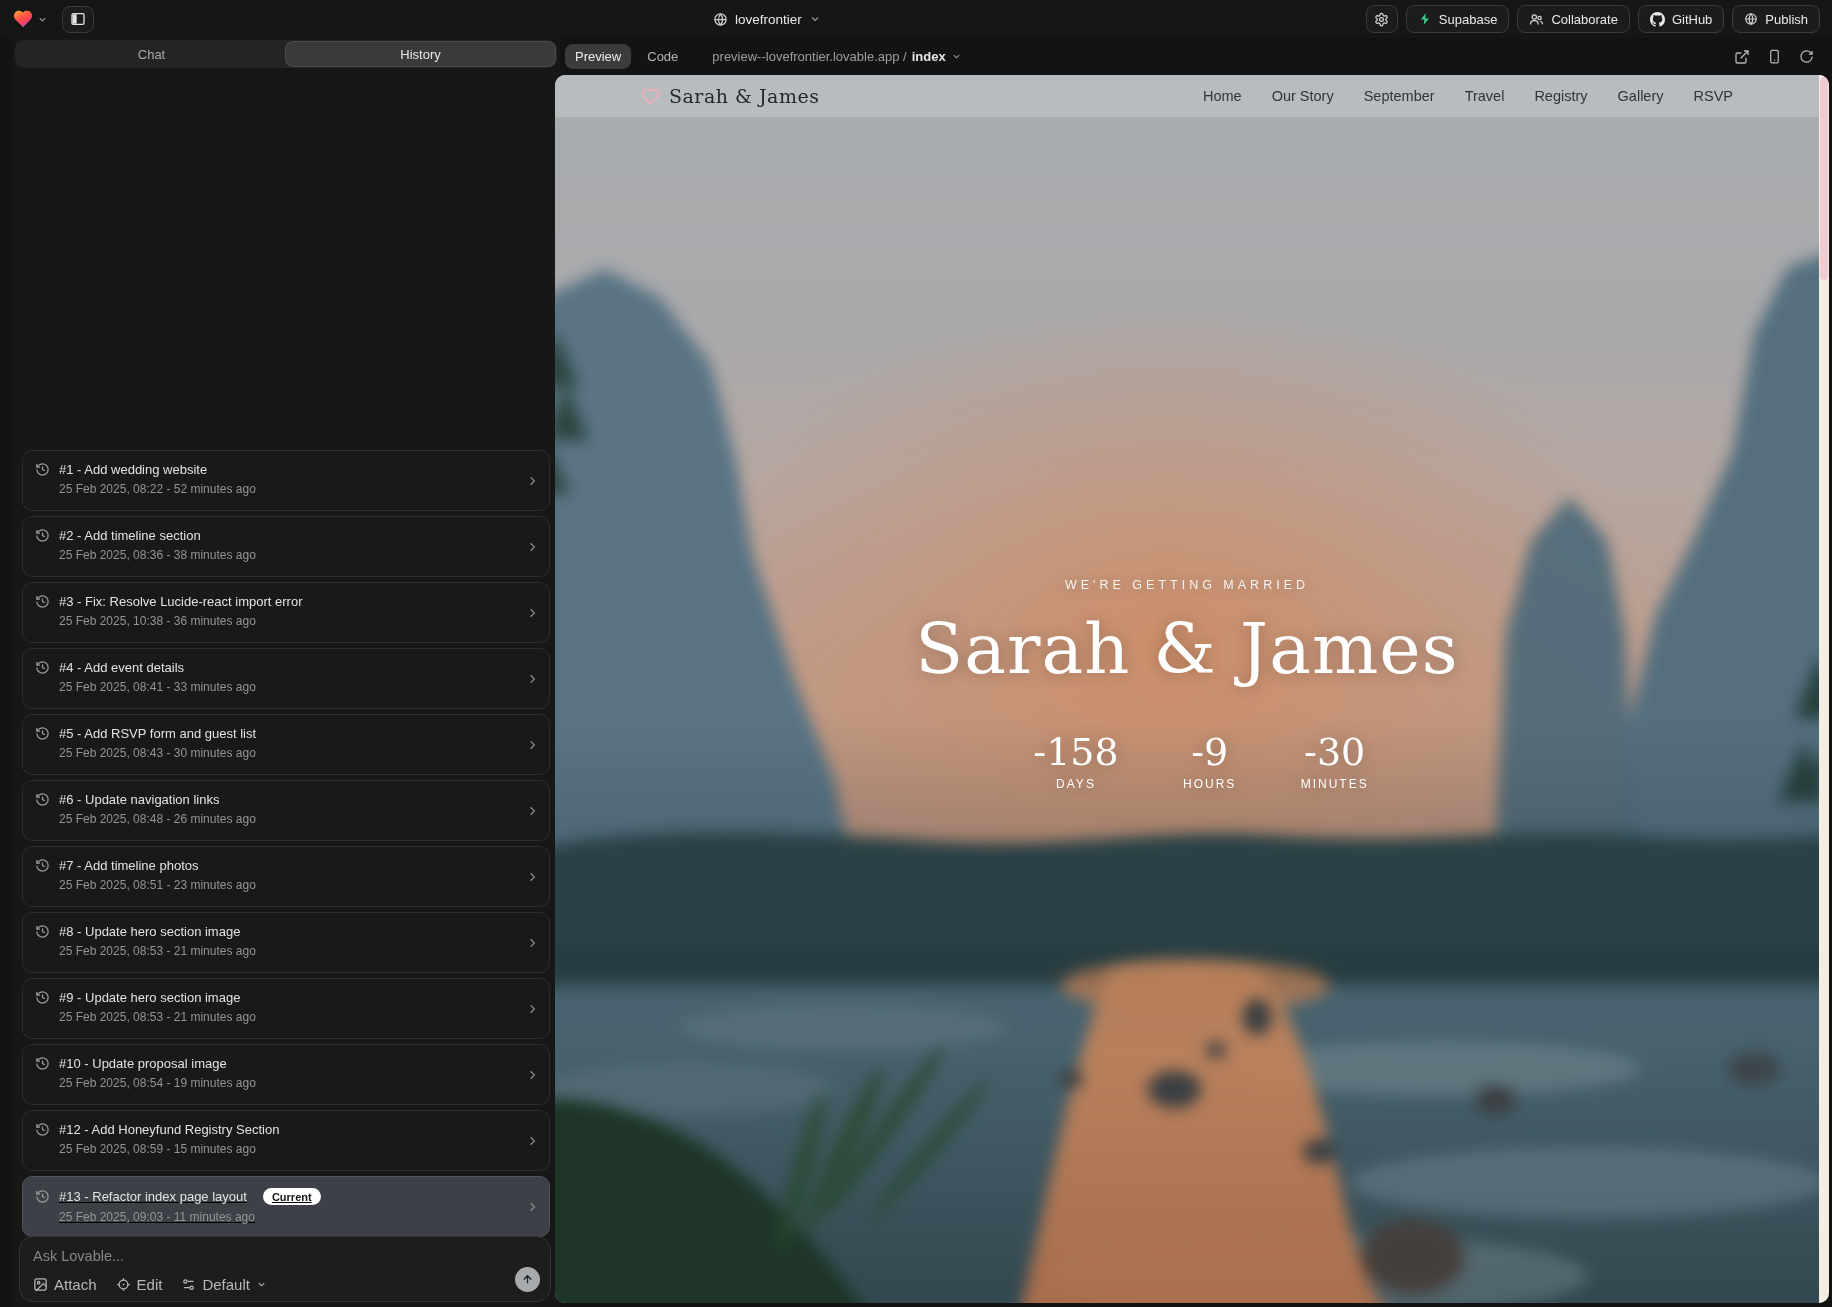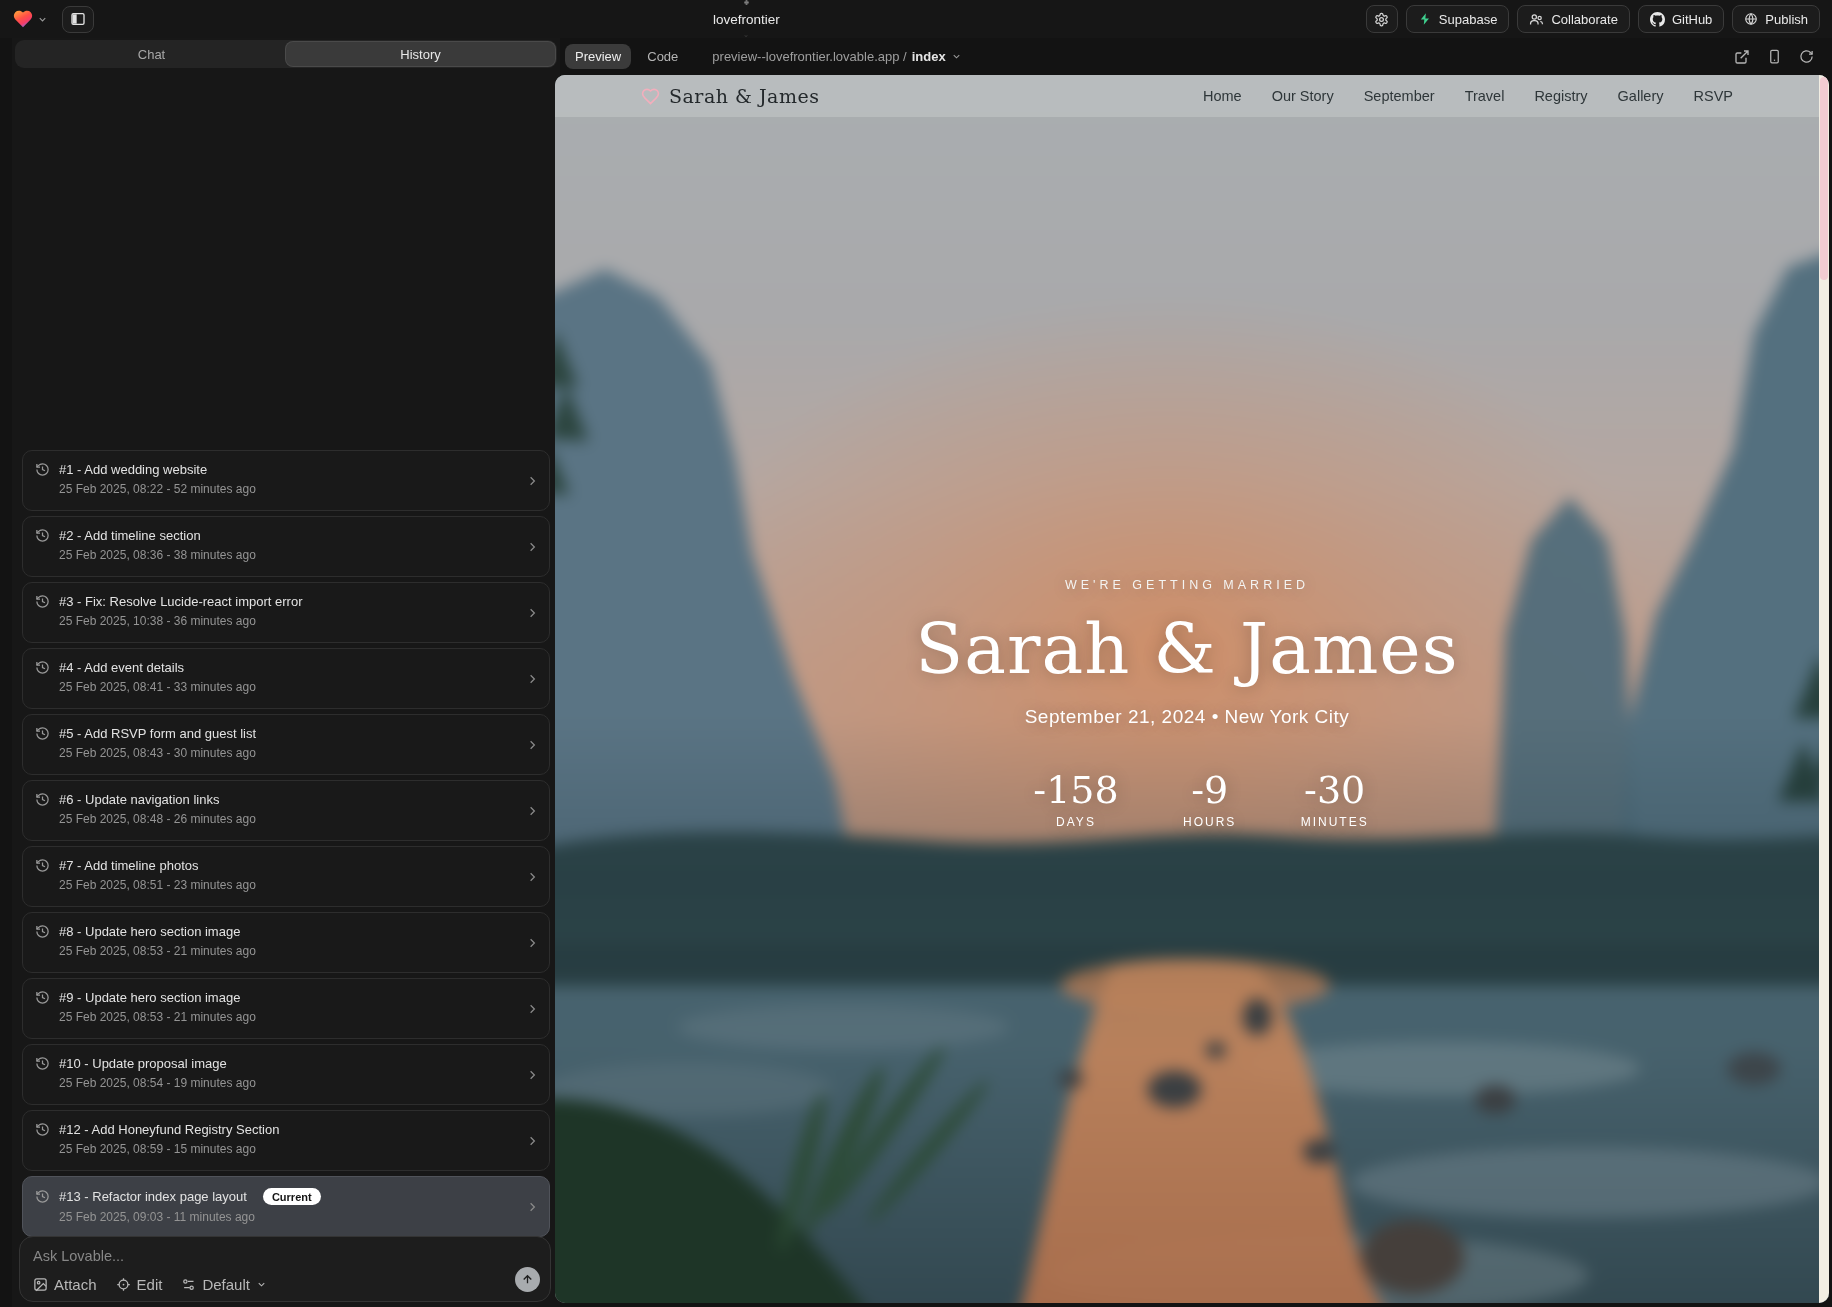--- a/index.html
+++ b/index.html
@@ -6,40 +6,40 @@
   html,body { width:1832px; height:1307px; overflow:hidden; background:#131313;
               font-family:"Liberation Sans", sans-serif; }
 
   
   .topbar { position:absolute; left:0; top:0; width:1832px; height:38px; background:#161616; }
   .tb-left { position:absolute; left:12px; top:0; height:38px; display:flex; align-items:center; gap:6px; }
   .logo-btn { display:flex; align-items:center; gap:3px; cursor:pointer; }
   .icon-btn { width:32px; height:27px; border:1px solid #3a3a3a; border-radius:8px; background:#1c1c1c;
               display:flex; align-items:center; justify-content:center; color:#d6d6d6; margin-left:8px;}
   .tb-center { position:absolute; left:713px; top:0; height:38px; display:flex; align-items:center; gap:7px;
-               color:#e9e9e9; font-size:13.5px;flex-direction:column; }
+               color:#e9e9e9; font-size:13.5px; }
   .tb-center .chev { color:#9a9a9a; }
   .tb-right { position:absolute; right:12px; top:5px; display:flex; align-items:center; gap:8px; }
   .tb-btn { display:flex; align-items:center; gap:7px; height:28px; padding:0 11px; border:1px solid #3a3a3a;
             border-radius:8px; background:#1c1c1c; color:#e9e9e9; font-size:13px; cursor:pointer; }
   .tb-right .icon-btn { margin:0; height:28px; }
 
   
   .left-panel { position:absolute; left:12px; top:38px; width:548px; height:1269px; background:#171717; }
   .seg { position:absolute; left:3px; right:3px; top:2px; height:28px; background:#242424; border-radius:9px;
          display:flex; padding:2px; }
   .seg-item { flex:1; display:flex; align-items:center; justify-content:center; font-size:13px; color:#a8a8a8;
               border-radius:7px; cursor:pointer; }
   .seg-item.active { background:#3a3a3a; color:#e8e8e8; box-shadow:0 0 0 1px #4a4a4a; }
 
   .history-list { position:absolute; left:10px; right:10px; top:34px; bottom:70px; display:flex;
                   flex-direction:column; justify-content:flex-end; gap:5px; }
   .h-card { height:61px; border:1px solid #2d2d2d; background:#191919; border-radius:10px; position:relative;
             padding:11px 34px 9px 12px; cursor:pointer; }
-  .h-card.current { background:#3d4046; border-color:#50535a; }
+  .h-card.current { background:#3d4046; border-color:#50535a;text-decoration:underline; }
   .h-row { display:flex; align-items:center; gap:9px; }
   .h-ico { color:#9a9a9a; display:flex; }
   .h-title { font-size:13px; color:#e2e2e2; white-space:nowrap; }
   .badge { background:#ffffff; color:#141414; font-size:11px; font-weight:700; border-radius:999px;
            padding:2.5px 9px; margin-left:7px; }
   .h-meta { font-size:12px; color:#949494; margin:5px 0 0 24px; white-space:nowrap; }
   .h-chev { position:absolute; right:9px; top:50%; transform:translateY(-50%); color:#8a8a8a; display:flex; }
 
   .composer { position:absolute; left:7px; right:9px; bottom:5px; height:66px; background:#1d1d1d;
               border:1px solid #343434; border-radius:14px; padding:10px 13px 9px; }
@@ -585,21 +585,20 @@
           <a>Travel</a>
           <a>Registry</a>
           <a>Gallery</a>
           <a>RSVP</a>
         </div>
     </div>
 
     <div class="hero">
       <div class="hero-eyebrow">WE'RE GETTING MARRIED</div>
       <div class="hero-title">Sarah &amp; James</div>
-      <div class="hero-date">September 21, 2024 • New York City</div>
       <div class="countdown">
 
           <div class="cd-col">
             <div class="cd-value">-158</div>
             <div class="cd-label">DAYS</div>
           </div>
 
           <div class="cd-col">
             <div class="cd-value">-9</div>
             <div class="cd-label">HOURS</div>

